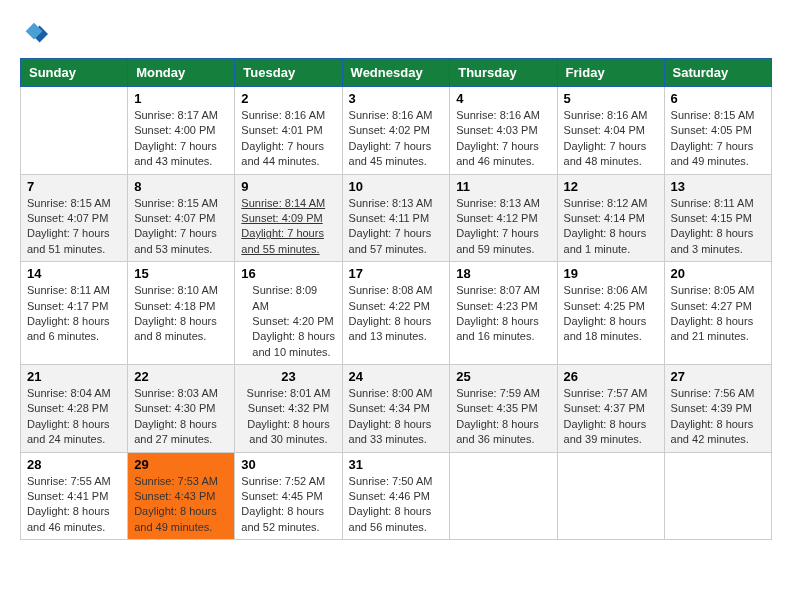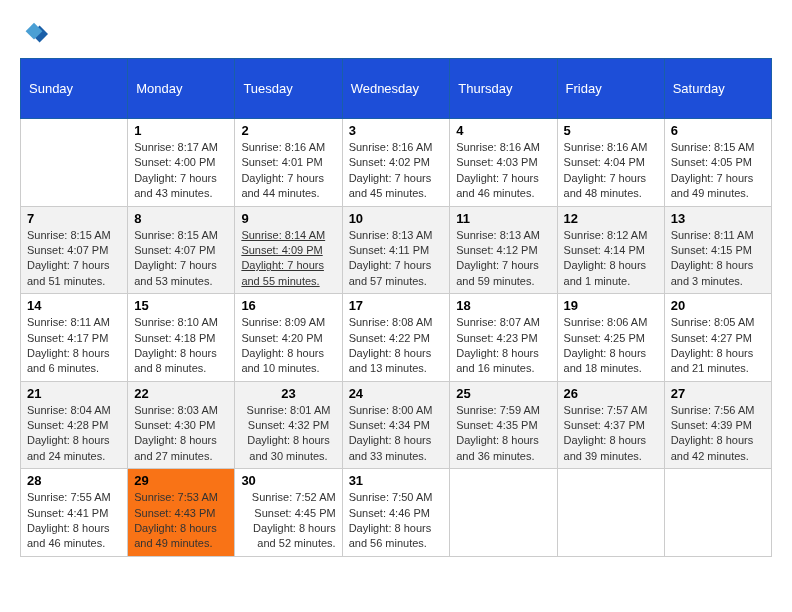--- a/index.html
+++ b/index.html
@@ -45,26 +45,26 @@
     .location-title {
       font-size: 16px;
       color: #333;
     }
     table {
       width: 100%;
       border-collapse: collapse;
       font-size: 11px;
     }
     thead tr th {
-      background-color: #1d4ed8;
+      background-color: #15803d;
       color: #fff;
       text-align: left;
-      padding: 22px 8px;
+      padding: 6px 8px;
       font-size: 13px;
-      font-weight: normal;
+      font-weight: bold;
       border: 1px solid #1a5fa8;
     }
     tbody tr td {
       border: 1px solid #ccc;
       vertical-align: top;
       padding: 4px 6px;
       width: 108px;
       min-height: 80px;
     }
     tbody tr td.empty {
@@ -229,21 +229,21 @@
         </td>
         <td style="background-color: rgb(255, 255, 255);">
           <div class="day-number">15</div>
           <div class="day-info" style="white-space: pre-line;">Sunrise: 8:10 AM
 Sunset: 4:18 PM
 Daylight: 8 hours
 and 8 minutes.</div>
         </td>
         <td style="background-color: rgb(255, 255, 255);">
           <div class="day-number">16</div>
-          <div class="day-info" style="white-space: pre-line;">Sunrise: 8:09 AM
+          <div class="day-info" style="white-space: pre-line; margin-left: 11px;">Sunrise: 8:09 AM
 Sunset: 4:20 PM
 Daylight: 8 hours
 and 10 minutes.</div>
         </td>
         <td style="background-color: rgb(255, 255, 255);">
           <div class="day-number">17</div>
           <div class="day-info" style="white-space: pre-line;">Sunrise: 8:08 AM
 Sunset: 4:22 PM
 Daylight: 8 hours
 and 13 minutes.</div>
@@ -331,21 +331,21 @@
         </td>
         <td style="background-color: #f97316;">
           <div class="day-number">29</div>
           <div class="day-info" style="white-space: pre-line;">Sunrise: 7:53 AM
 Sunset: 4:43 PM
 Daylight: 8 hours
 and 49 minutes.</div>
         </td>
         <td style="background-color: rgb(255, 255, 255);">
           <div class="day-number">30</div>
-          <div class="day-info" style="white-space: pre-line; text-align: right;">Sunrise: 7:52 AM
+          <div class="day-info" style="white-space: pre-line;">Sunrise: 7:52 AM
 Sunset: 4:45 PM
 Daylight: 8 hours
 and 52 minutes.</div>
         </td>
         <td style="background-color: rgb(255, 255, 255);">
           <div class="day-number">31</div>
           <div class="day-info" style="white-space: pre-line;">Sunrise: 7:50 AM
 Sunset: 4:46 PM
 Daylight: 8 hours
 and 56 minutes.</div>

